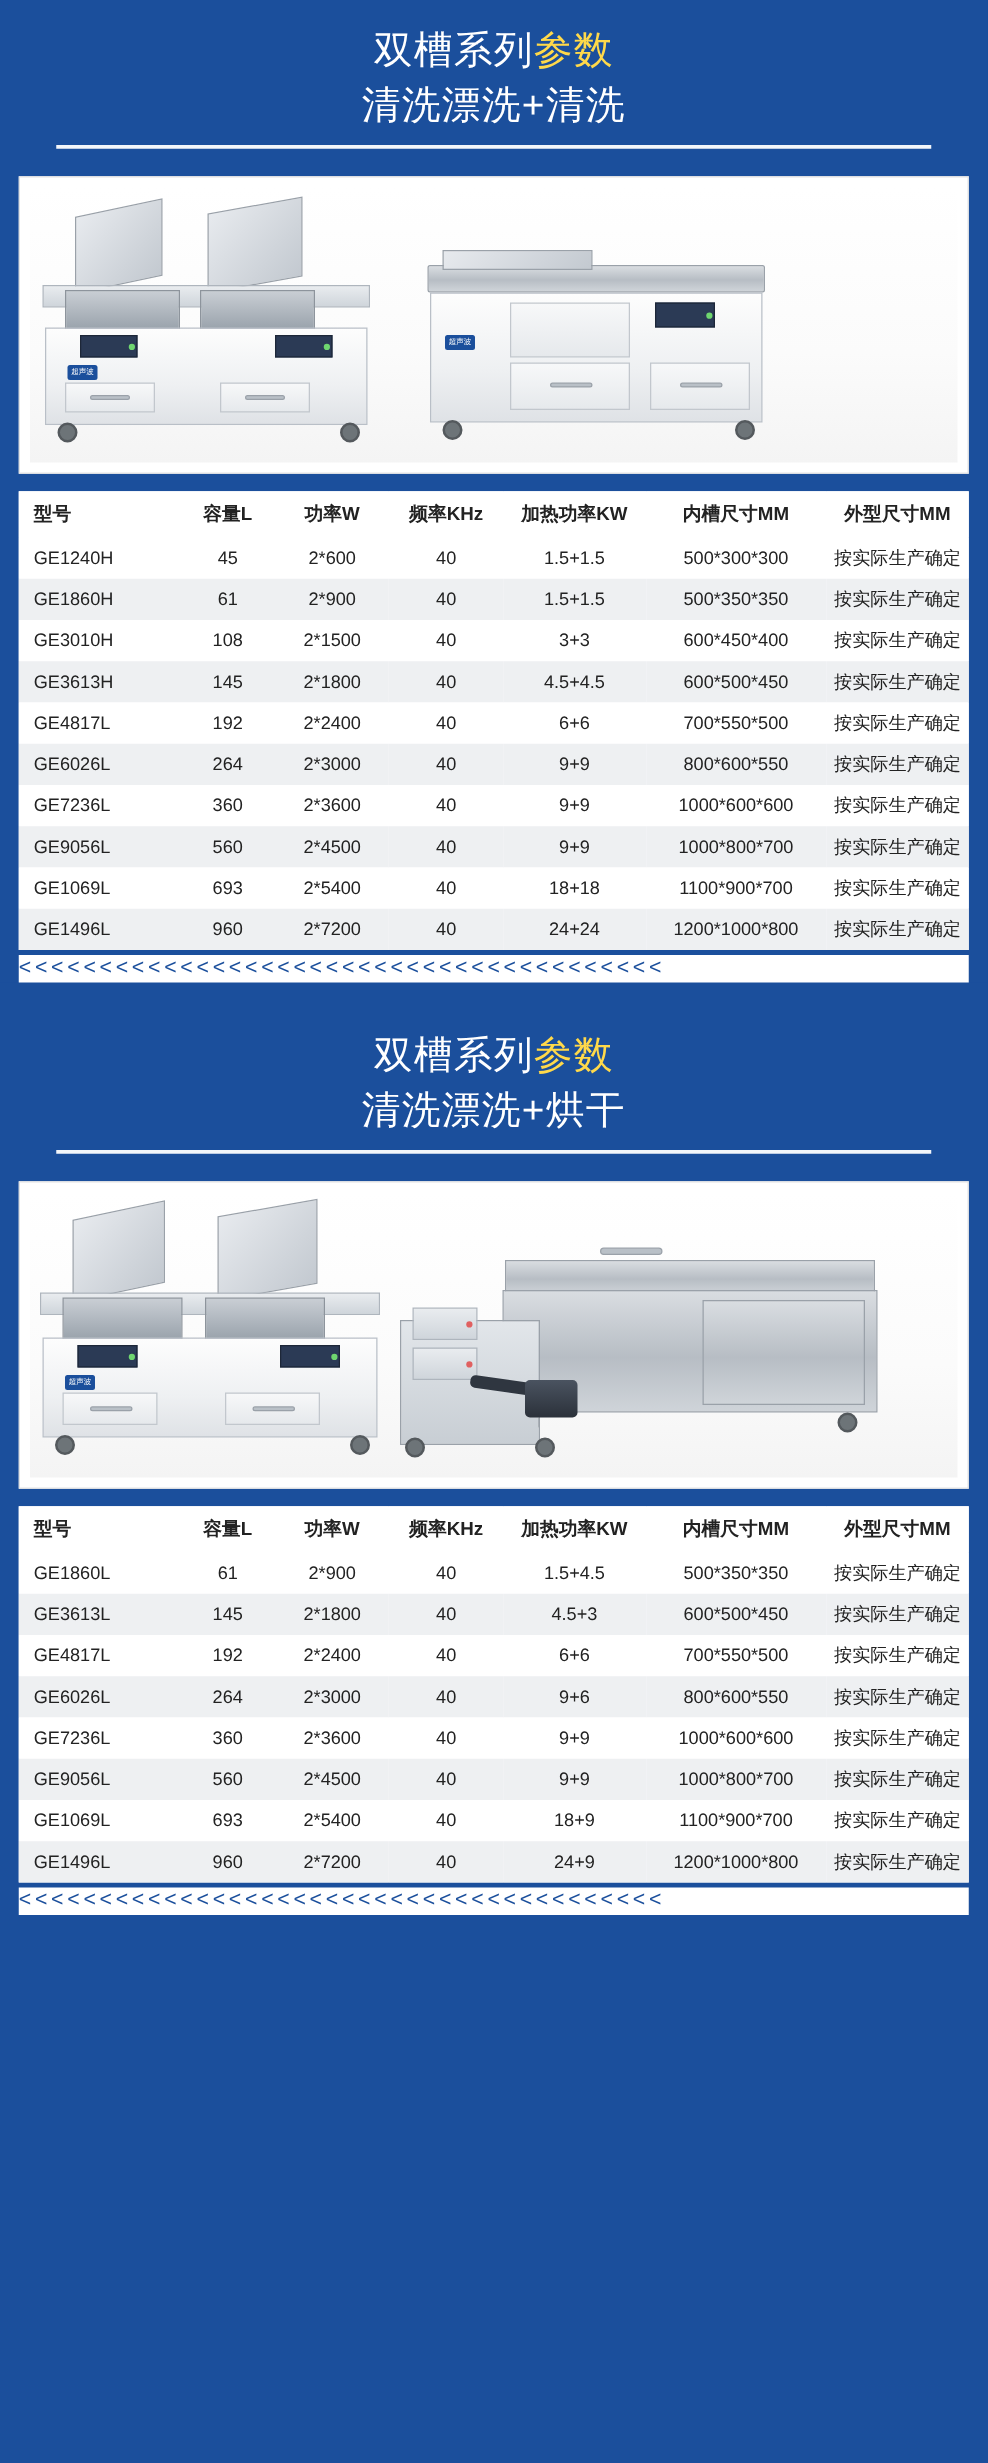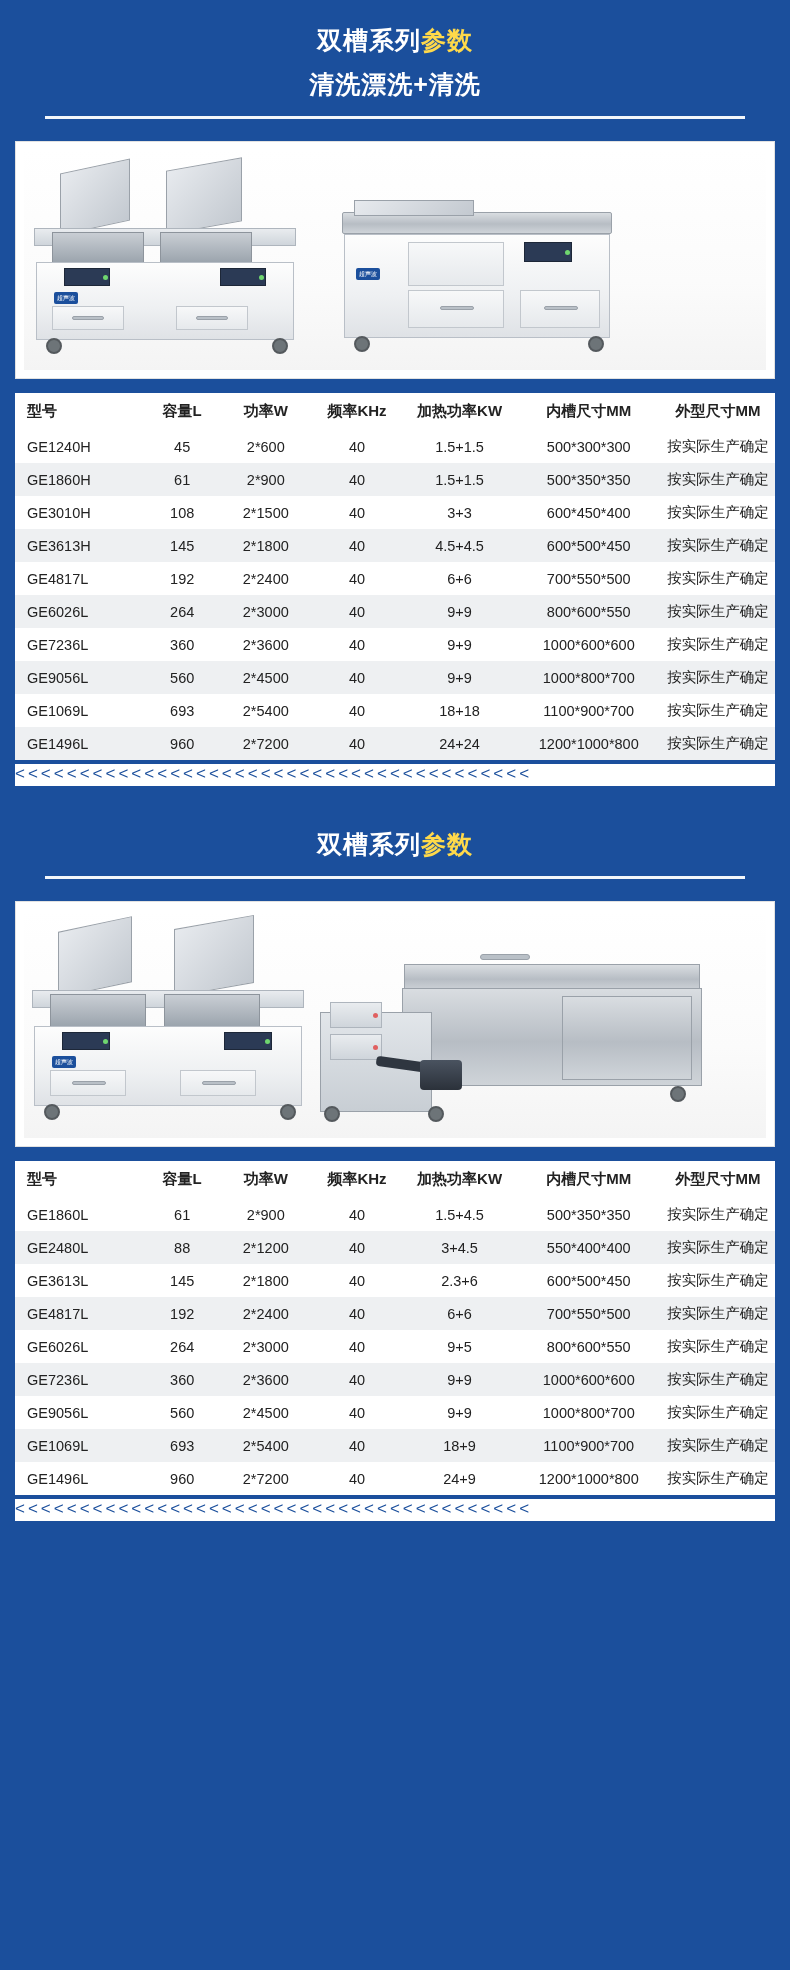--- a/index.html
+++ b/index.html
@@ -12,22 +12,22 @@
 
   .page { width: 790px; background: #1b4f9c; padding: 0 0 0 0; }
 
   .section { width: 790px; background: #1b4f9c; }
 
   .title-block {
     text-align: center;
     padding: 18px 0 6px 0;
   }
   .title-line {
-    font-size: 25px;
-    font-weight: bold;
+    font-size: 31px;
+    font-weight: normal;
     line-height: 44px;
     letter-spacing: 1px;
   }
   .t-white { color: #ffffff; }
   .t-yellow { color: #ffd94a; }
 
   .title-rule {
     width: 700px;
     height: 3px;
     background: #ffffff;
@@ -320,20 +320,21 @@
   </div>
 
   <div class="gap"></div>
 
   <div class="section">
 
     <div class="title-block">
       <div class="title-line">
         <span class="t-white">双槽系列</span><span class="t-yellow">参数</span>
       </div>
+      <div class="title-line t-white">清洗漂洗+烘干</div>
       <div class="title-rule"></div>
     </div>
 
     <div class="photo-card">
       <div class="photo-area tall">
 
         <div class="mach lid" style="left:34px; top:14px; width:74px; height:66px; transform: skewY(-12deg);"></div>
         <div class="mach lid" style="left:150px; top:12px; width:80px; height:68px; transform: skewY(-10deg);"></div>
         <div class="mach cab-top" style="left:8px; top:80px; width:272px; height:18px;"></div>
         <div class="mach tank" style="left:26px; top:84px; width:96px; height:34px;"></div>
@@ -400,52 +401,43 @@
             <tr>
               <td class="model">GE1860L</td>
               <td>61</td>
               <td>2*900</td>
               <td>40</td>
               <td>1.5+4.5</td>
               <td>500*350*350</td>
               <td>按实际生产确定</td>
             </tr>
             <tr>
-              <td class="model">GE2480L</td>
-              <td>88</td>
-              <td>2*1200</td>
-              <td>40</td>
-              <td>3+4.5</td>
-              <td>550*400*400</td>
-              <td>按实际生产确定</td>
-            </tr>
-            <tr>
               <td class="model">GE3613L</td>
               <td>145</td>
               <td>2*1800</td>
               <td>40</td>
-              <td>2.3+6</td>
+              <td>4.5+3</td>
               <td>600*500*450</td>
               <td>按实际生产确定</td>
             </tr>
             <tr>
               <td class="model">GE4817L</td>
               <td>192</td>
               <td>2*2400</td>
               <td>40</td>
               <td>6+6</td>
               <td>700*550*500</td>
               <td>按实际生产确定</td>
             </tr>
             <tr>
               <td class="model">GE6026L</td>
               <td>264</td>
               <td>2*3000</td>
               <td>40</td>
-              <td>9+5</td>
+              <td>9+6</td>
               <td>800*600*550</td>
               <td>按实际生产确定</td>
             </tr>
             <tr>
               <td class="model">GE7236L</td>
               <td>360</td>
               <td>2*3600</td>
               <td>40</td>
               <td>9+9</td>
               <td>1000*600*600</td>

